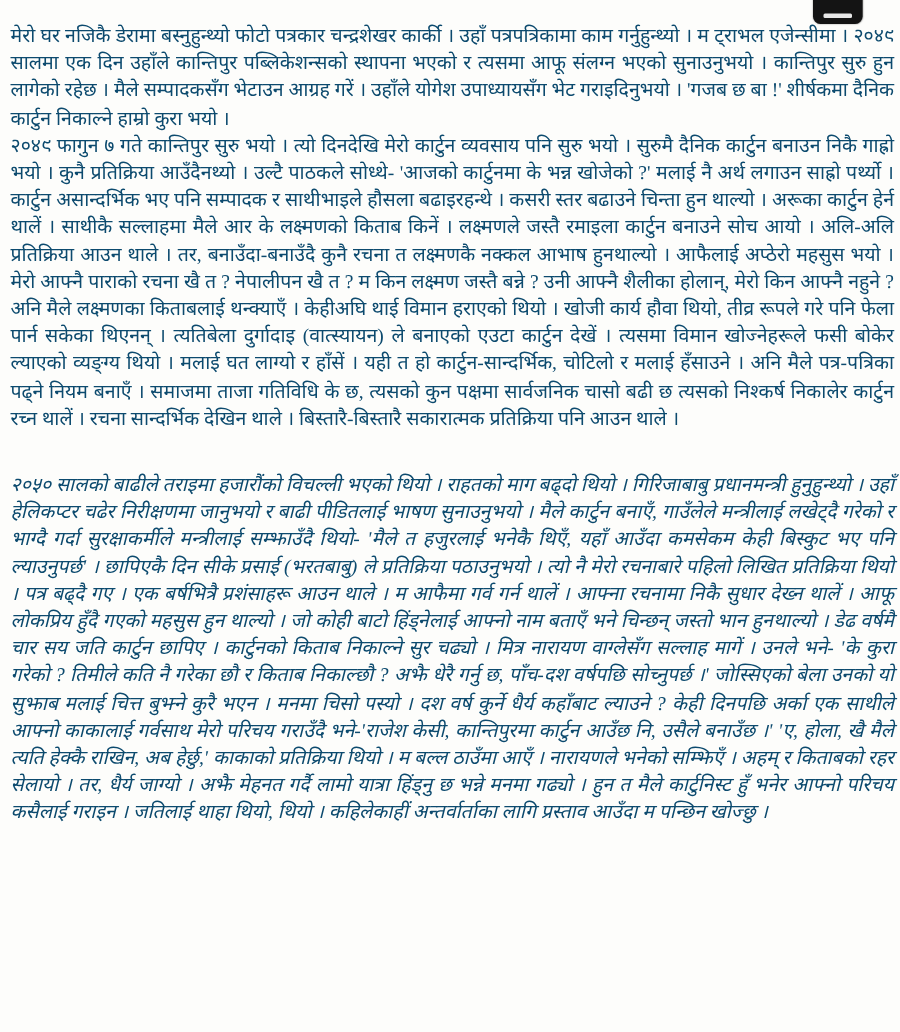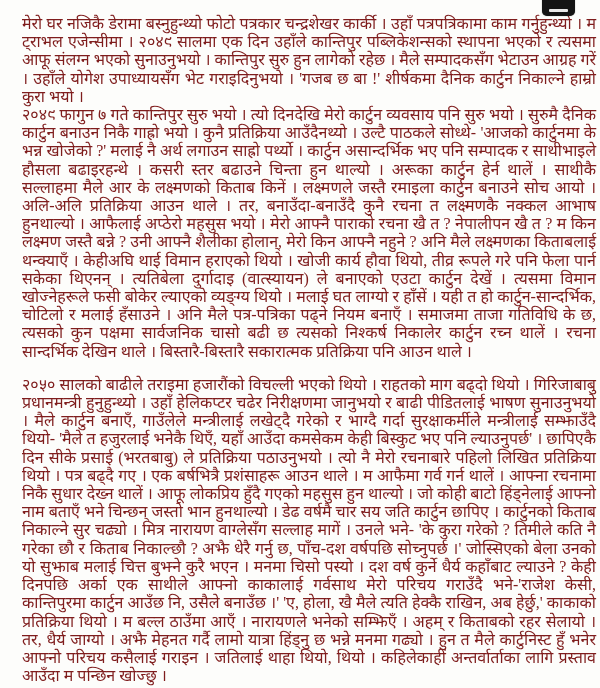--- a/index.html
+++ b/index.html
@@ -8,34 +8,35 @@
     width: 600px;
     height: 688px;
     background: #fdfdfb;
     overflow: hidden;
   }
   .page {
     position: relative;
     width: 600px;
     height: 688px;
     box-sizing: border-box;
-    padding: 15px 4px 6px 22px;
+    padding: 15px 4px 6px 7px;
     font-family: "Liberation Serif", "DejaVu Serif", serif;
-    color: #7f1d1d;
-    font-size: 16px;
+    color: #0c4a6e;
+    font-size: 13px;
     line-height: 18.2px;
     text-align: justify;
     text-justify: inter-word;
   }
   .page p {
     margin: 0;
     padding: 0;
   }
   .page p.para-gap {
-    margin-top: 15px;
+    margin-top: 26px;
+    font-style: italic;
   }
   .float-icon {
     position: absolute;
     top: -9px;
     right: 25px;
     width: 33px;
     height: 25px;
     background: #141414;
     border-radius: 5px;
     box-shadow: 0 0 1px rgba(0,0,0,.6);

